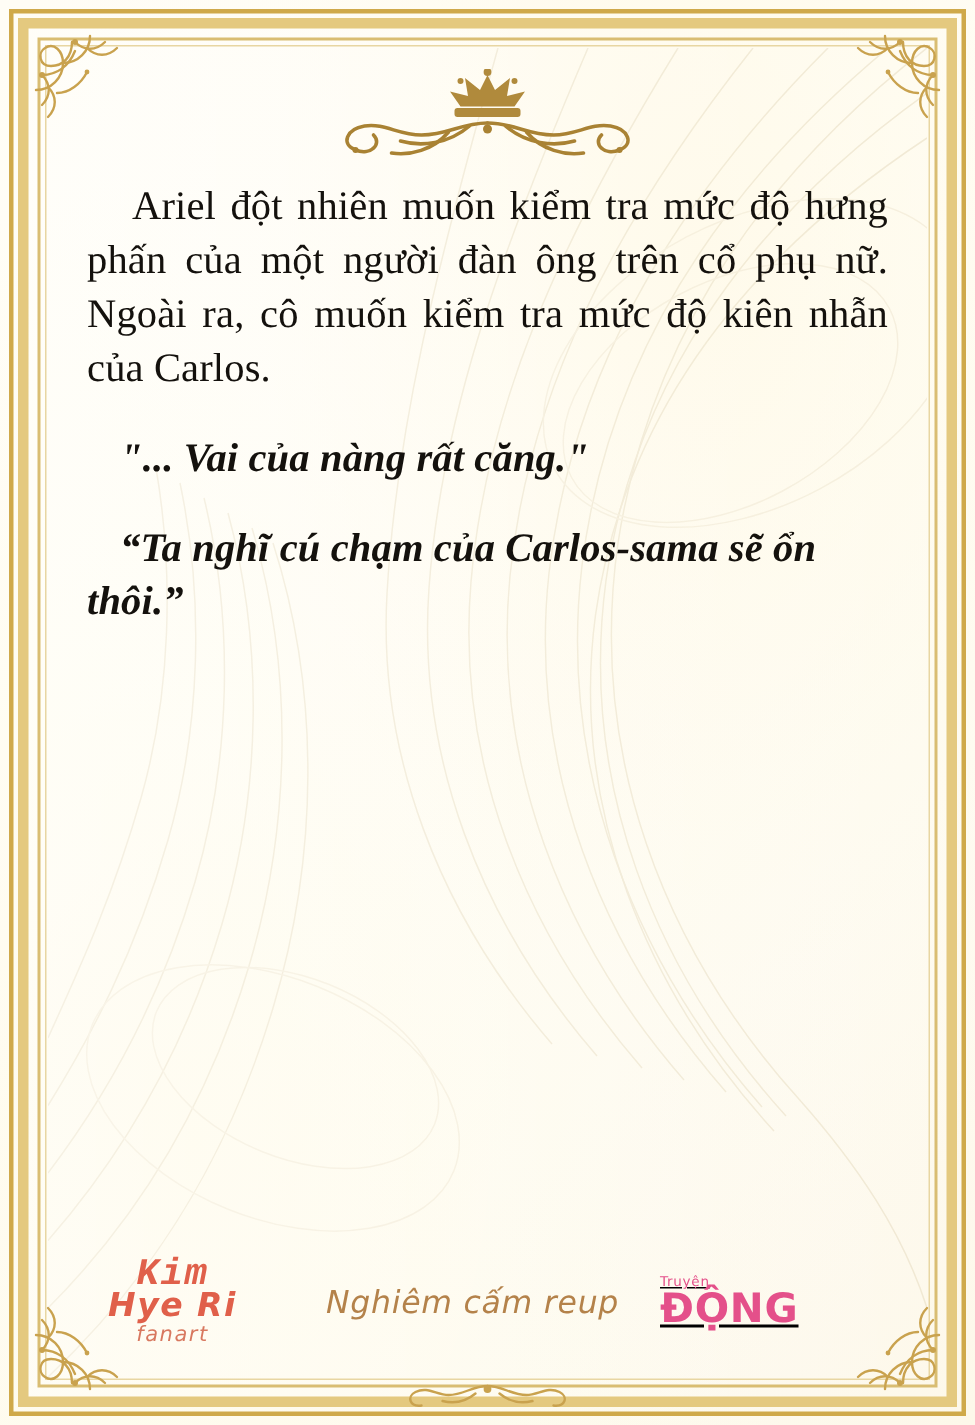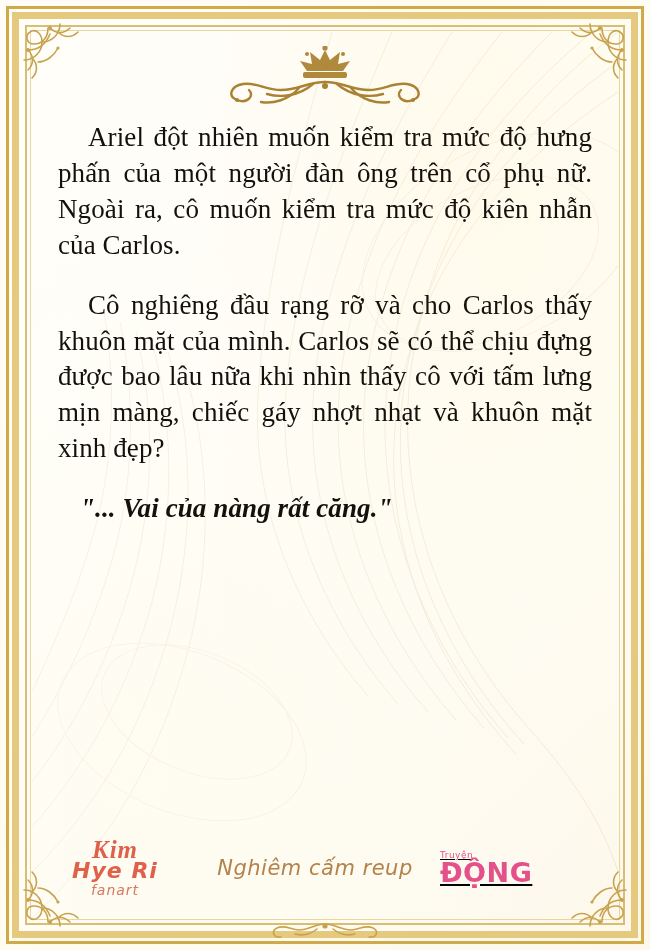--- a/index.html
+++ b/index.html
@@ -122,21 +122,21 @@
     display: flex;
     align-items: center;
     justify-content: space-between;
   }
   .credit-left {
     width: 150px;
     text-align: center;
     position: relative;
   }
   .credit-left .line1 {
-    font-family: Liberation Serif, serif;
+    font-family: Liberation Mono, monospace;
     font-style: italic;
     font-weight: bold;
     font-size: 25px;
     color: #e0604a;
     letter-spacing: 1px;
     line-height: 0.95;
   }
   .credit-left .line2 {
     font-family: "DejaVu Sans", sans-serif;
     font-style: italic;
@@ -336,22 +336,22 @@
         </g>
         <g fill="#a98233">
           <circle cx="130" cy="40" r="3"></circle>
           <circle cx="42" cy="54" r="2"></circle>
           <circle cx="218" cy="54" r="2"></circle>
         </g>
       </svg>
     </div>
 
     <p class="para">Ariel đột nhiên muốn kiểm tra mức độ hưng phấn của một người đàn ông trên cổ phụ nữ. Ngoài ra, cô muốn kiểm tra mức độ kiên nhẫn của Carlos.</p>
-    <p class="para">Cô nghiêng đầu rạng rỡ và cho Carlos thấy khuôn mặt của mình. Carlos sẽ có thể chịu đựng được bao lâu nữa khi nhìn thấy cô với tấm lưng mịn màng, chiếc gáy nhợt nhạt và khuôn mặt xinh đẹp?</p>
     <p class="para quote">"... Vai của nàng rất căng."</p>
+    <p class="para quote last">“Ta nghĩ cú chạm của Carlos-sama sẽ ổn thôi.”</p>
 
   </div>
 
   <div class="credits">
     <div class="credit-left">
       <div class="line1">Kim</div>
       <div class="line2">Hye Ri</div>
       <div class="line3">fanart</div>
     </div>
     <div class="credit-center">Nghiêm cấm reup</div>

